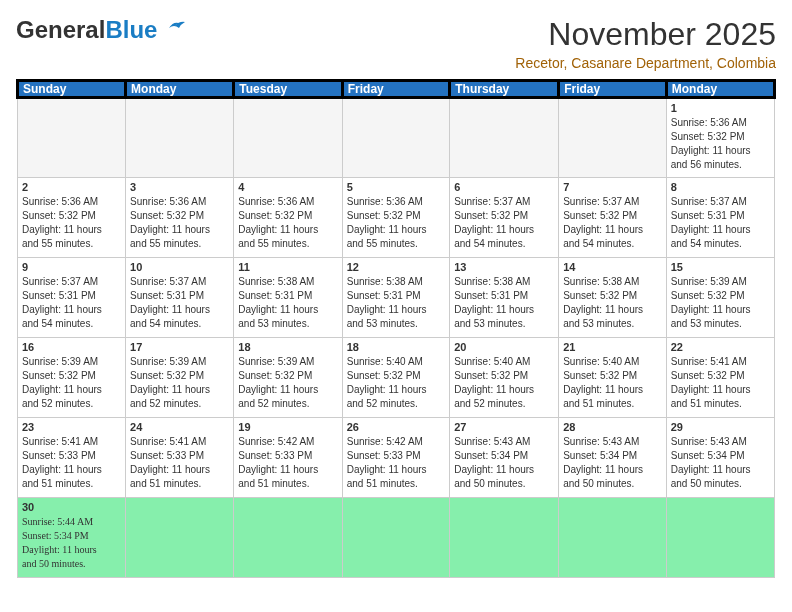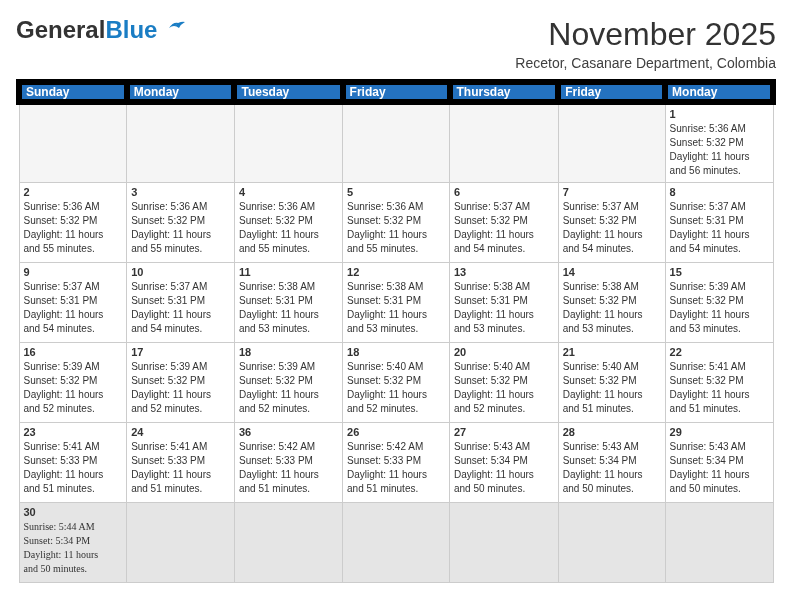--- a/index.html
+++ b/index.html
@@ -24,36 +24,36 @@
     .title-area {
       text-align: right;
     }
     .month-title {
       font-size: 32px;
       font-weight: normal;
       color: #333;
     }
     .subtitle {
       font-size: 14px;
-      color: #404040;
+      color: #a16207;
       margin-top: 2px;
     }
     .calendar {
       width: 100%;
       border-collapse: collapse;
       border: 1px solid #ccc;
       font-size: 10px;
     }
     .calendar thead tr th {
       background: #2472c0;
       color: #fff;
       padding: 0 4px;
       text-align: left;
       font-size: 12px;
-      border: 6px solid #000000;
+      border: 3px solid #000000;
     }
     .calendar tbody tr td {
       border: 1px solid #ccc;
       vertical-align: top;
       padding: 3px 4px;
       width: 113px;
       min-height: 70px;
       height: 80px;
     }
     .day-number {
@@ -64,21 +64,21 @@
     }
     .day-info {
       font-size: 10px;
       color: #333;
       line-height: 1.4;
     }
     .empty-cell {
       background: #f5f5f5;
     }
     .last-row td {
-      background: #e5e5e5;
+      background: #86efac;
     }
   </style>
 </head>
 <body>
 
 <div class="header-area">
   <div class="logo">
     <div style="display:flex; align-items:center;">
       <div style="font-size:24px; font-weight:bold; color:#333;">
         <span style="color:#333;">General</span><span style="color:#1a7dc4;">Blue</span>
@@ -284,21 +284,21 @@
 and 51 minutes.</div>
         </td>
         <td>
           <div class="day-number">24</div>
           <div class="day-info" style="white-space: pre-line;">Sunrise: 5:41 AM
 Sunset: 5:33 PM
 Daylight: 11 hours
 and 51 minutes.</div>
         </td>
         <td>
-          <div class="day-number">36</div>
+          <div class="day-number">19</div>
           <div class="day-info" style="white-space: pre-line;">Sunrise: 5:42 AM
 Sunset: 5:33 PM
 Daylight: 11 hours
 and 51 minutes.</div>
         </td>
         <td>
           <div class="day-number">26</div>
           <div class="day-info" style="white-space: pre-line;">Sunrise: 5:42 AM
 Sunset: 5:33 PM
 Daylight: 11 hours

